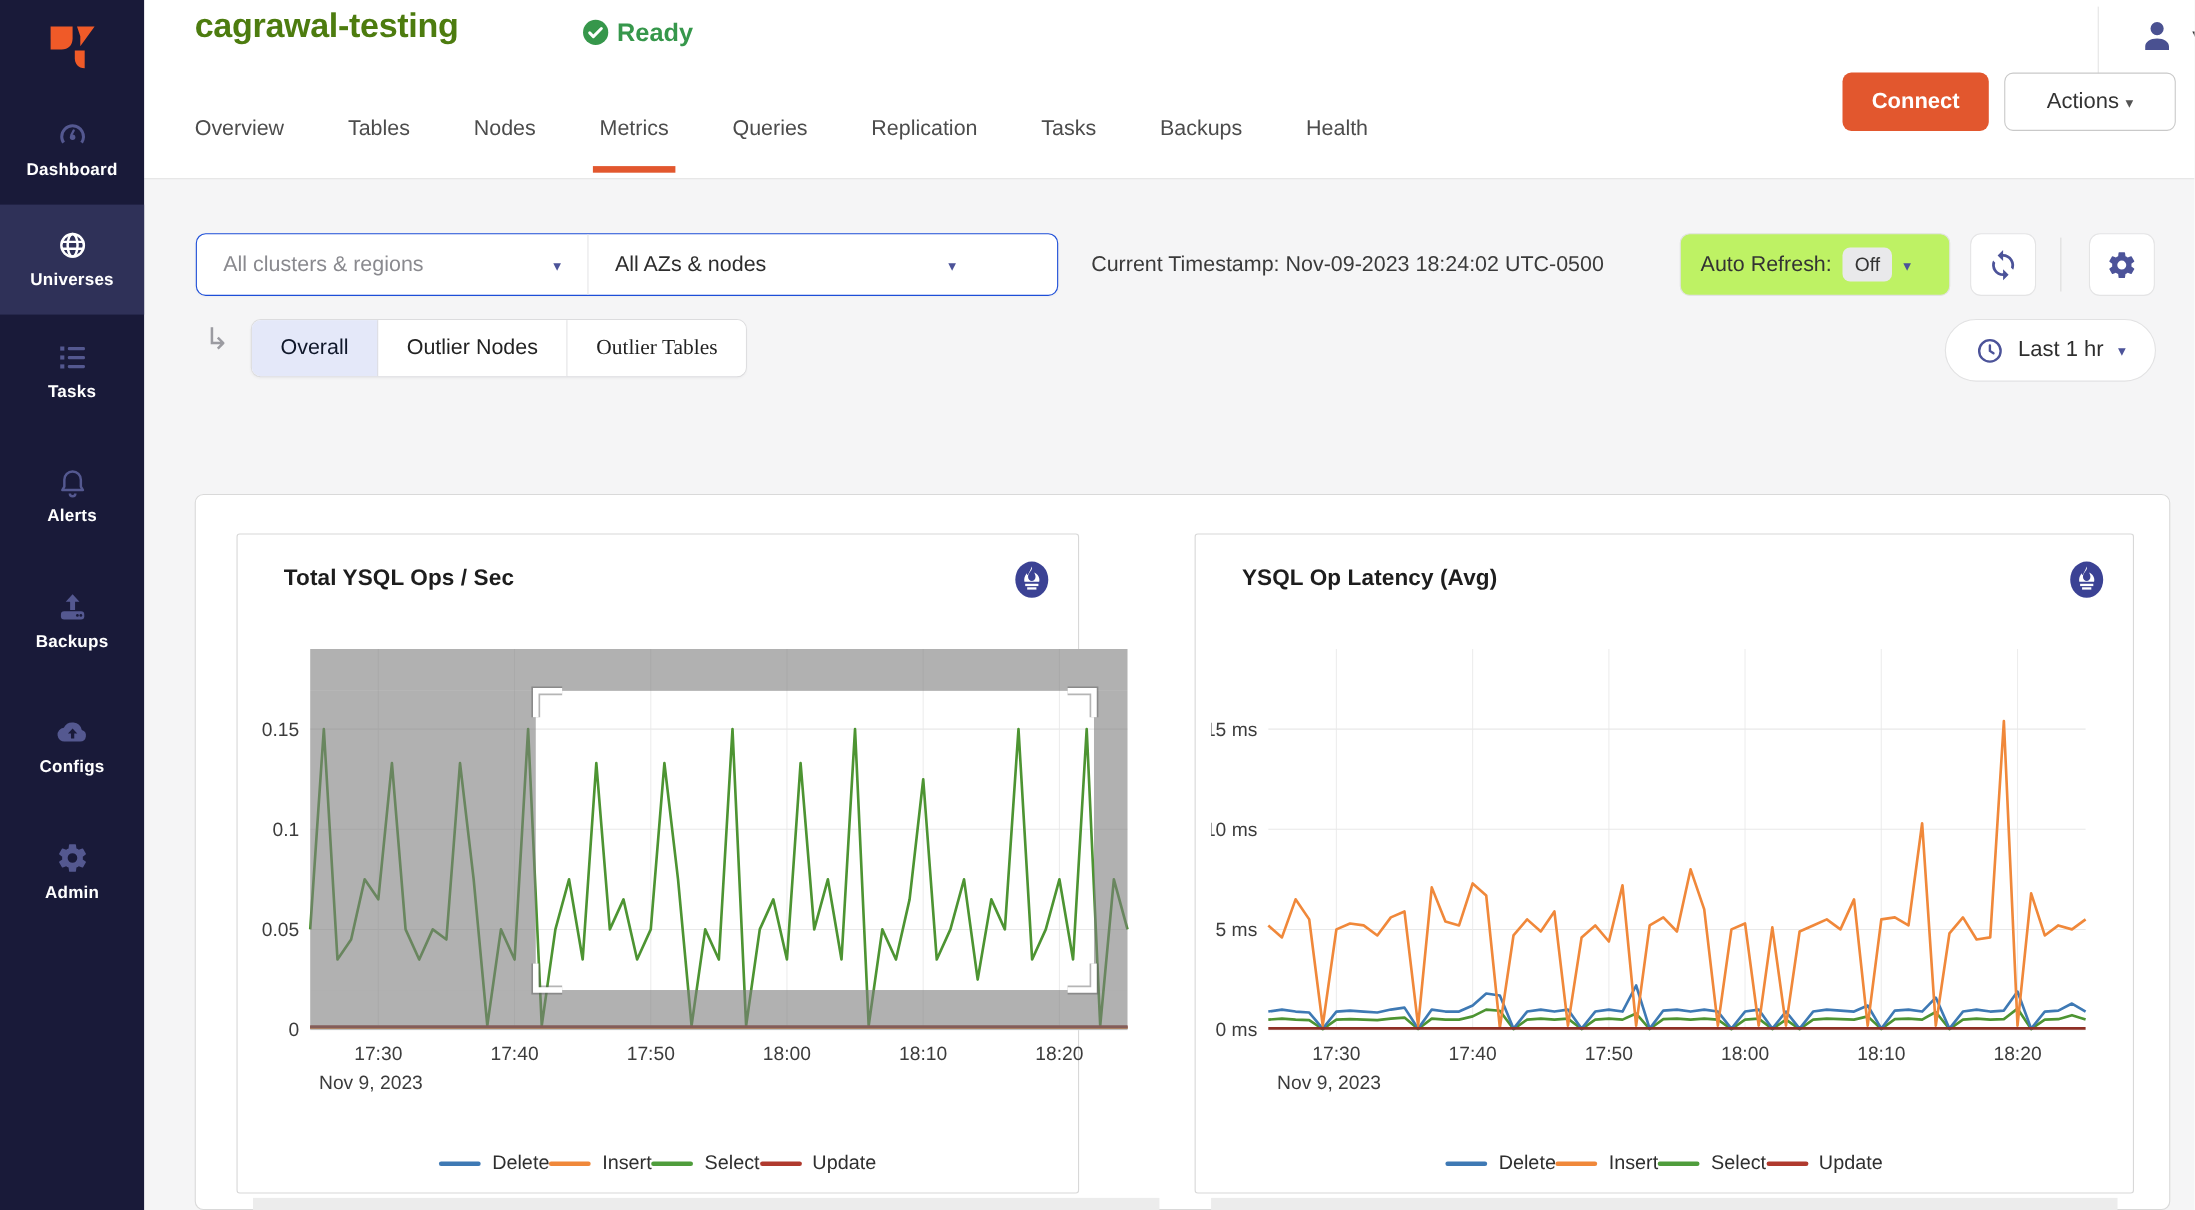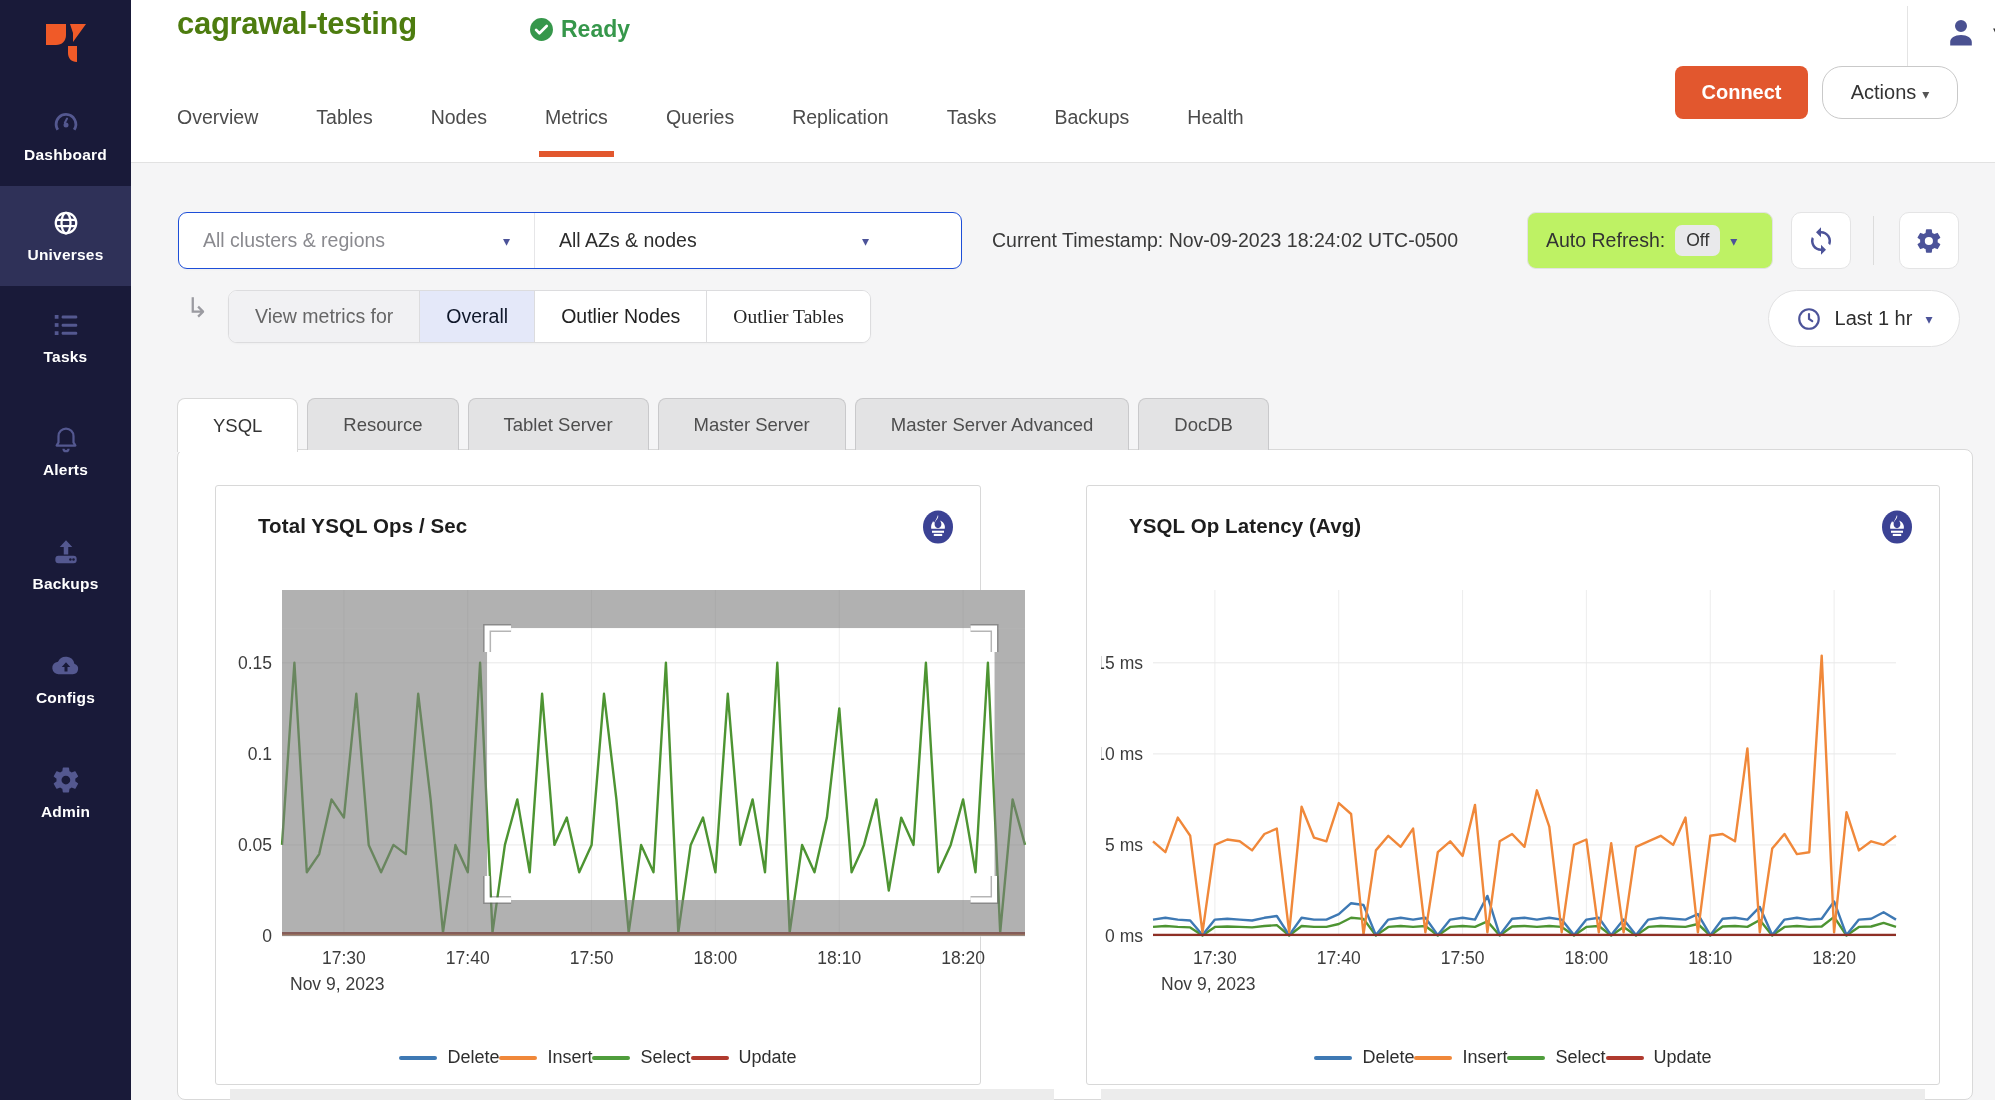--- a/index.html
+++ b/index.html
@@ -21,21 +21,21 @@
   .uni-title { position:absolute; left:46px; top:6px; font-size:31px; font-weight:700; color:#4d7c0f; letter-spacing:-.3px; }
   .ready { position:absolute; left:398px; top:16px; display:flex; align-items:center; gap:7px; color:#36974b; font-size:23px; font-weight:700; }
   .user-divider { position:absolute; left:1776px; top:6px; width:1px; height:92px; background:#e4e4e4; }
   .user-icon { position:absolute; left:1812px; top:14px; width:36px; height:36px; color:#4a5191; cursor:pointer; }
   .user-caret { position:absolute; left:1862px; top:22px; font-size:15px; color:#333; cursor:pointer; }
   .nav-tabs { position:absolute; left:46px; top:106px; display:flex; }
   .nav-tab { font-size:19.5px; color:#4c4c4c; margin-right:58px; padding-bottom:28px; cursor:pointer; white-space:nowrap; }
   .nav-tab.active { position:relative; }
   .nav-tab.active::after { content:""; position:absolute; left:-6px; right:-6px; bottom:0px; height:6px; background:#e2572e; }
   .btn-connect { position:absolute; left:1544px; top:66px; width:133px; height:53px; background:#e2572e; border:none; border-radius:8px; color:#fff; font-size:20px; font-weight:700; font-family:inherit; cursor:pointer; }
-  .btn-actions { position:absolute; left:1691px; top:66px; width:136px; height:53px; background:#fff; border:1px solid #c9c9c9; border-radius:20px; color:#333; font-size:20px; font-family:inherit; cursor:pointer; }
+  .btn-actions { position:absolute; left:1691px; top:66px; width:156px; height:53px; background:#fff; border:1px solid #c9c9c9; border-radius:8px; color:#333; font-size:20px; font-family:inherit; cursor:pointer; }
   .btn-actions .crt { color:#555; font-size:14px; margin-left:6px; }
 
   
   .dd-group { position:absolute; left:178px; top:212px; height:57px; width:784px; background:#fff; border:1px solid #1d4ed8; border-radius:9px; display:flex; box-shadow:0 1px 2px rgba(0,0,0,.03); }
   .dd-seg { display:flex; align-items:center; justify-content:space-between; padding:0 24px; cursor:pointer; }
   .dd-seg.first { width:356px; border-right:1px solid #e6e6e8; color:#8a8a8f; font-size:19.5px; }
   .dd-seg.second { width:358px; color:#2d2d2d; font-size:19.5px; }
   .dd-caret { color:#4c5399; font-size:14px; }
   .timestamp { position:absolute; left:992px; top:229px; font-size:19.5px; color:#3a3a3a; }
   .autorefresh { position:absolute; left:1527px; top:212px; width:246px; height:57px; background:#bef264; border:1px solid #e2e2e3; border-radius:9px; display:flex; align-items:center; padding:0 16px 0 18px; gap:10px; cursor:pointer; }
@@ -224,43 +224,34 @@
   </div>
   <div class="filter-divider"></div>
   <div class="sq-btn" style="left:1899px">
     <svg width="28" height="28" viewBox="0 0 24 24" fill="currentColor">
         <path d="M19.4 13c.05-.33.07-.66.07-1s-.02-.67-.07-1l2.1-1.63a.5.5 0 0 0 .12-.64l-2-3.46a.5.5 0 0 0-.61-.22l-2.48 1a7.3 7.3 0 0 0-1.73-1l-.37-2.63A.5.5 0 0 0 13.9 2h-4a.5.5 0 0 0-.5.42L9.06 5.05a7.3 7.3 0 0 0-1.73 1l-2.48-1a.5.5 0 0 0-.6.22l-2 3.46a.5.5 0 0 0 .11.64L4.46 11c-.05.33-.07.66-.07 1s.02.67.07 1l-2.1 1.63a.5.5 0 0 0-.12.64l2 3.46c.13.22.39.3.61.22l2.48-1a7.3 7.3 0 0 0 1.73 1l.37 2.63c.04.24.25.42.5.42h4c.25 0 .46-.18.5-.42l.37-2.63a7.3 7.3 0 0 0 1.73-1l2.48 1c.22.08.48 0 .6-.22l2-3.46a.5.5 0 0 0-.11-.64L19.4 13zM11.9 15.5a3.5 3.5 0 1 1 0-7 3.5 3.5 0 0 1 0 7z"></path>
       </svg>
   </div>
 
   <span class="return-arrow">↳</span>
   <div class="segmented">
-    <div class="seg lead">View metrics for</div>
     <div class="seg on">Overall</div>
     <div class="seg off">Outlier Nodes</div>
     <div class="seg off">Outlier Tables</div>
   </div>
 
   <div class="timerange">
     <svg width="26" height="26" viewBox="0 0 24 24" fill="none" stroke="#4c5399" stroke-width="2">
         <circle cx="12" cy="12" r="9"></circle>
         <path d="M12 7.5V12l3 2" stroke-linecap="round"></path>
       </svg>
     <span class="tr-label">Last 1 hr</span>
     <span class="tr-caret">▾</span>
   </div>
 
-  <div class="metric-tabs">
-    <div class="mtab active">YSQL</div>
-    <div class="mtab">Resource</div>
-    <div class="mtab">Tablet Server</div>
-    <div class="mtab">Master Server</div>
-    <div class="mtab">Master Server Advanced</div>
-    <div class="mtab">DocDB</div>
-  </div>
 
   <div class="panel"></div>
 
   <section class="card c0">
     <div class="card-title">Total YSQL Ops / Sec</div>
     <span class="prom">
       <svg width="36" height="38" viewBox="0 0 36 38">
           <ellipse cx="18" cy="19" rx="15" ry="16.5" fill="#3b4294"></ellipse>
           <path d="M18 7c1.4 3.6-3.4 5-3.4 9.3 0 2.3 1.6 3.9 3.4 3.9s3.4-1.6 3.4-3.9c0-1.6-.8-2.5-1.1-3.8 1.9 1.1 4.6 3 4.6 6.6 0 .6-.1 1.2-.2 1.7H11.3c-.1-.5-.2-1.1-.2-1.7 0-2.9 1.5-4.2 2-6 .5 1.1 1.1 1.7 1.1 1.7S16.8 10.6 18 7z" fill="#fff"></path>
           <rect x="12" y="22.7" width="12" height="2.1" fill="#fff"></rect>

